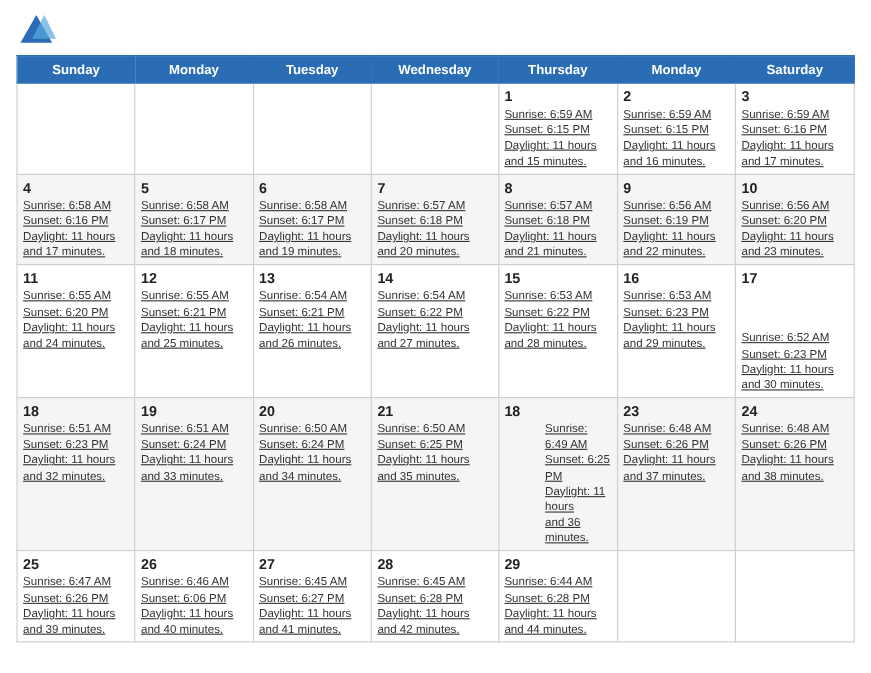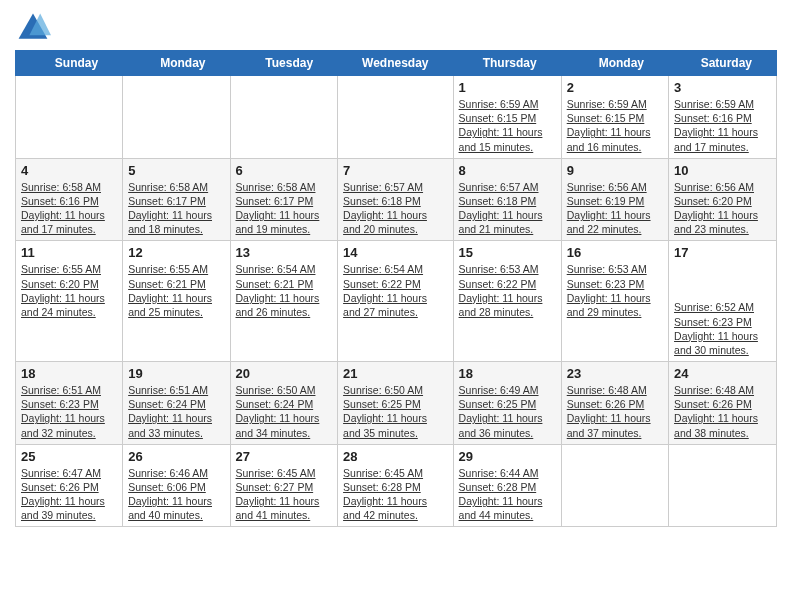--- a/index.html
+++ b/index.html
@@ -51,21 +51,21 @@
       color: #444;
     }
     .calendar {
       width: 100%;
       border-collapse: collapse;
       font-size: 11px;
     }
     .calendar th {
       background-color: #2a6db5;
       color: #fff;
-      text-align: right;
+      text-align: center;
       padding: 5px 24px;
       font-size: 12px;
       font-weight: bold;
       border: 1px solid #2a6db5;
     }
     .calendar td {
       border: 1px solid #ccc;
       vertical-align: top;
       padding: 4px 5px;
       width: calc(100% / 7);
@@ -285,21 +285,21 @@
           </td>
           <td>
             <span class="day-num">21</span>
             <div class="day-info" style="white-space: pre-line;">Sunrise: 6:50 AM
 Sunset: 6:25 PM
 Daylight: 11 hours
 and 35 minutes.</div>
           </td>
           <td>
             <span class="day-num">18</span>
-            <div class="day-info" style="white-space: pre-line;">Sunrise: 6:49 AM
+            <div class="day-info" style="white-space: pre-line; margin-left: 37px;">Sunrise: 6:49 AM
 Sunset: 6:25 PM
 Daylight: 11 hours
 and 36 minutes.</div>
           </td>
           <td>
             <span class="day-num">23</span>
             <div class="day-info" style="white-space: pre-line;">Sunrise: 6:48 AM
 Sunset: 6:26 PM
 Daylight: 11 hours
 and 37 minutes.</div>

